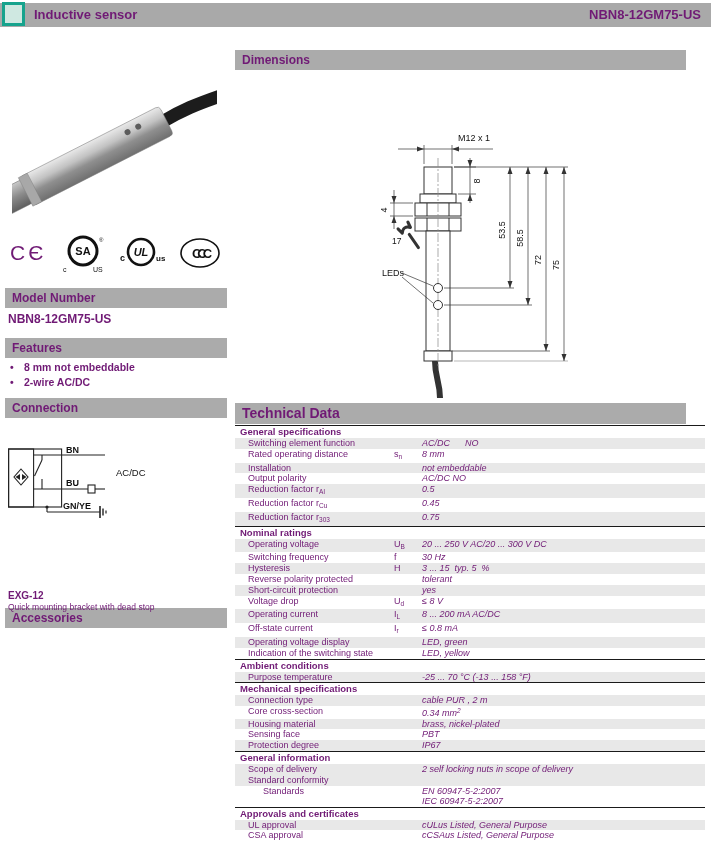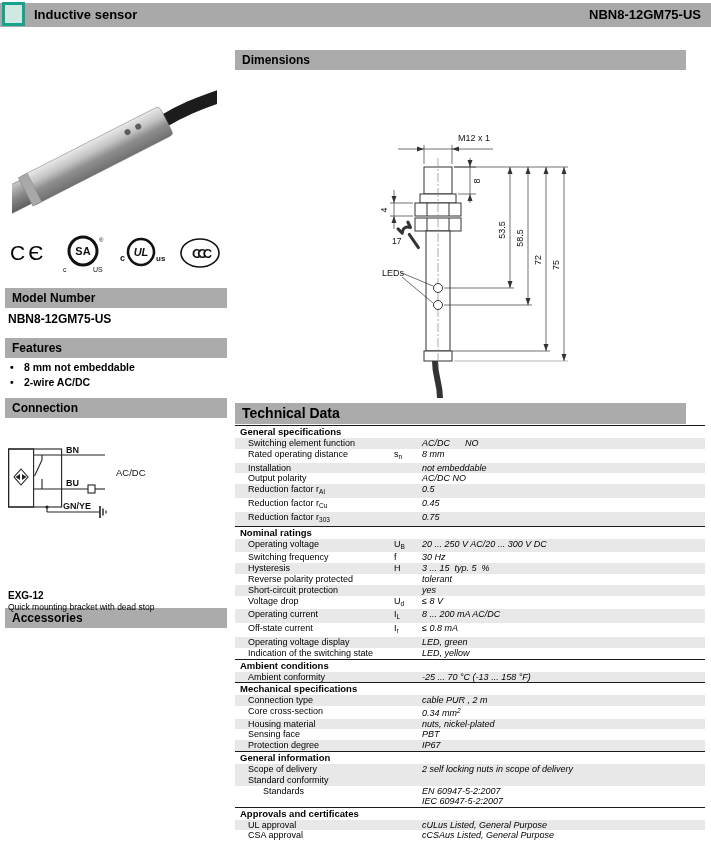--- a/index.html
+++ b/index.html
@@ -1,17 +1,17 @@
 <!DOCTYPE html>
 <html><head>
 <meta charset="utf-8">
 <style>
   html,body{margin:0;padding:0;background:#fff;}
   #page{position:relative;width:711px;height:848px;background:#ffffff;
-        font-family:"Liberation Sans",sans-serif;color:#000000;overflow:hidden;}
+        font-family:"Liberation Sans",sans-serif;color:#701a75;overflow:hidden;}
   
   .topbar{position:absolute;left:0;top:3px;width:711px;height:24px;background:#a9a9a9;}
   .brandbox{position:absolute;left:2px;top:2px;width:23px;height:24px;background:#cfe8e1;
             border:3px solid #16a38d;box-sizing:border-box;}
   .topbar .t-left{position:absolute;left:34px;top:4px;font-size:13px;font-weight:bold;}
   .topbar .t-right{position:absolute;right:10px;top:4px;font-size:13px;font-weight:bold;}
   
   .bar{position:absolute;background:#ababab;height:20px;line-height:20px;
        font-weight:bold;font-size:12px;padding-left:7px;box-sizing:border-box;}
   .bar.left{left:5px;width:222px;}
@@ -310,39 +310,39 @@
         <div class="td sym"></div>
         <div class="td val">LED, green</div>
       </div>
       <div class="tr">
         <div class="td lab">Indication of the switching state</div>
         <div class="td sym"></div>
         <div class="td val">LED, yellow</div>
       </div>
       <div class="sec-h">Ambient conditions</div>
       <div class="tr shade">
-        <div class="td lab">Ambient conformity</div>
+        <div class="td lab">Purpose temperature</div>
         <div class="td sym"></div>
         <div class="td val">-25 ... 70 °C (-13 ... 158 °F)</div>
       </div>
       <div class="sec-h">Mechanical specifications</div>
       <div class="tr shade">
         <div class="td lab">Connection type</div>
         <div class="td sym"></div>
         <div class="td val">cable PUR , 2 m</div>
       </div>
       <div class="tr">
         <div class="td lab">Core cross-section</div>
         <div class="td sym"></div>
         <div class="td val">0.34 mm<sup>2</sup></div>
       </div>
       <div class="tr shade">
         <div class="td lab">Housing material</div>
         <div class="td sym"></div>
-        <div class="td val">nuts, nickel-plated</div>
+        <div class="td val">brass, nickel-plated</div>
       </div>
       <div class="tr">
         <div class="td lab">Sensing face</div>
         <div class="td sym"></div>
         <div class="td val">PBT</div>
       </div>
       <div class="tr shade">
         <div class="td lab">Protection degree</div>
         <div class="td sym"></div>
         <div class="td val">IP67</div>

